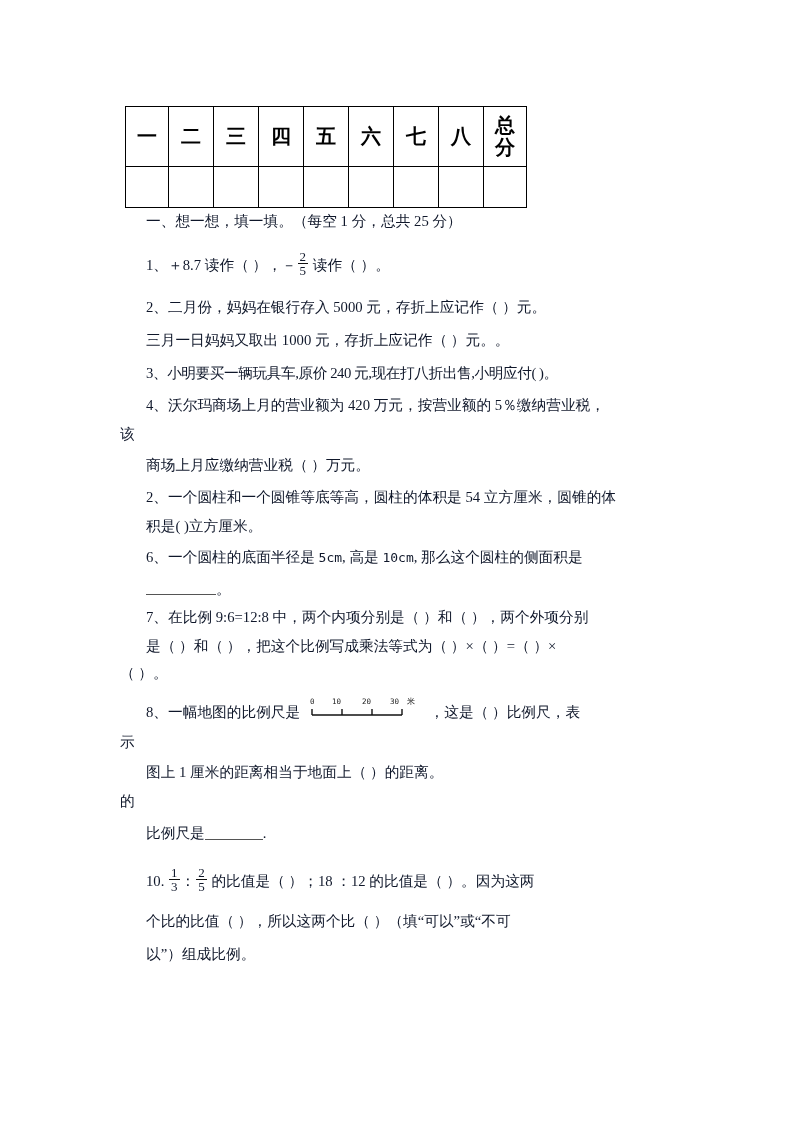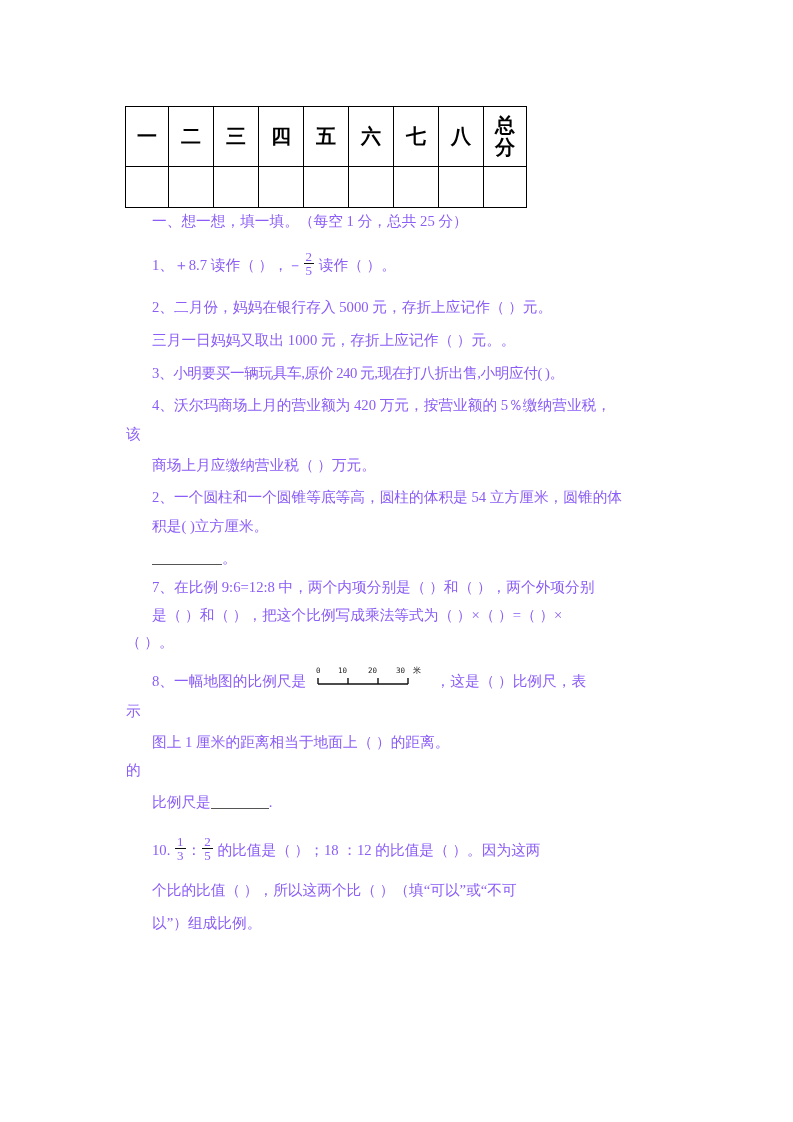--- a/index.html
+++ b/index.html
@@ -59,23 +59,23 @@
   
   .content {
     position: absolute;
     left: 120px;
     top: 214px;
     width: 563px;
   }
   .line {
     font-size: 14.7px;
     line-height: 1.0;
-    margin: 6px;
+    margin: 0;
     white-space: nowrap;
-    color: #8b5cf6;
+    color: #0f172a;
   }
   .ind {  
     padding-left: 26px;
   }
   .ind2 { 
     padding-left: 26px;
   }
   .flush { 
     padding-left: 0;
   }
@@ -205,20 +205,23 @@
       <span>商场上月应缴纳营业税（</span>
       <span>）万元。</span>
     </p>
 
     <p class="line ind gap-18">2、一个圆柱和一个圆锥等底等高，圆柱的体积是 54 立方厘米，圆锥的体</p>
     <p class="line ind2 gap-14">
       <span>积是(</span>
       <span>)立方厘米。</span>
     </p>
 
+    <p class="line ind gap-16">
+      <span>6、一个圆柱的底面半径是 </span><span class="mono">5cm</span><span>, 高是 </span><span class="mono">10cm</span><span>, 那么这个圆柱的侧面积是</span>
+    </p>
     <p class="line ind2 gap-16">
       <span class="ul-blank ul-70"></span><span>。</span>
     </p>
 
     <p class="line ind gap-14">7、在比例 9:6=12:8 中，两个内项分别是（ ）和（ ），两个外项分别</p>
     <p class="line ind2 gap-14">是（    ）和（    ），把这个比例写成乘法等式为（   ）×（ ）=（   ）×</p>
     <p class="line flush gap-12">（  ）。</p>
 
     <p class="line ind gap-14">
       <span>8、一幅地图的比例尺是</span>

